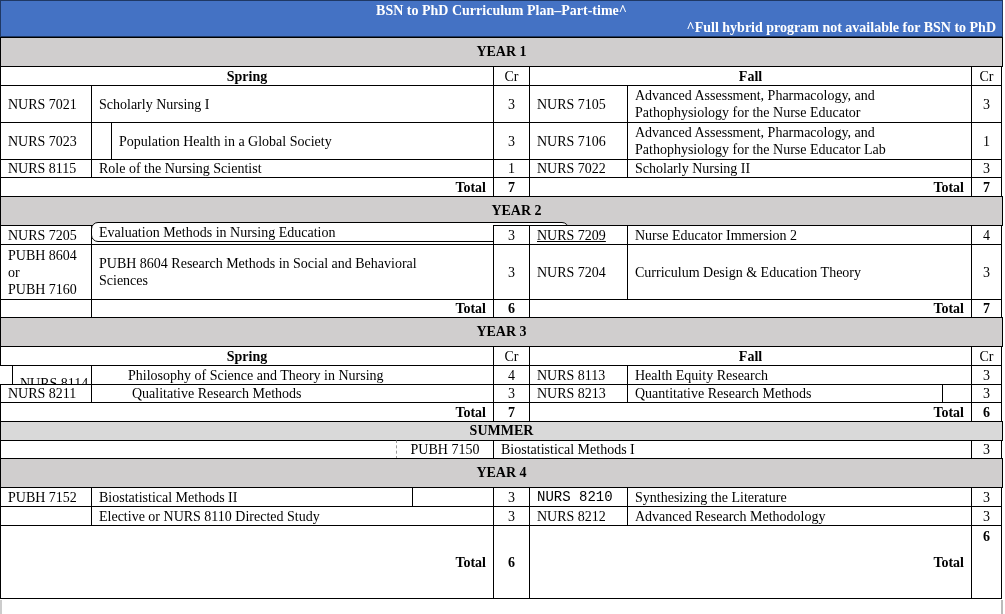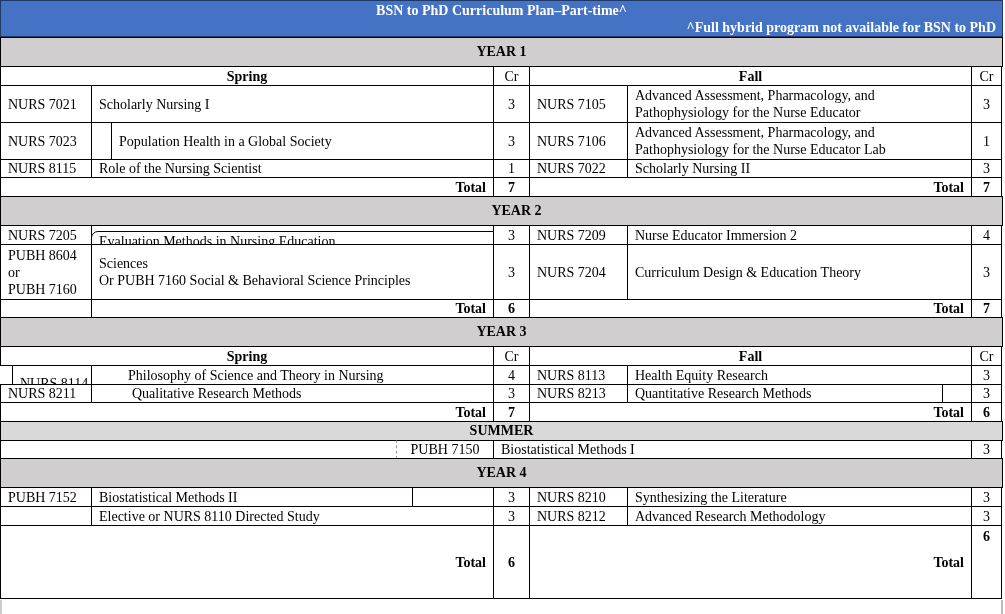--- a/index.html
+++ b/index.html
@@ -55,34 +55,34 @@
 <div class="abs cell" style="left:627px;top:159px;width:345px;height:19px;">Scholarly Nursing II</div>
 <div class="abs cell c" style="left:971px;top:159px;width:31px;height:19px;">3</div>
 
 <div class="abs cell r b" style="left:0;top:177px;width:494px;height:20px;">Total</div>
 <div class="abs cell c b" style="left:493px;top:177px;width:37px;height:20px;">7</div>
 <div class="abs cell r b" style="left:529px;top:177px;width:443px;height:20px;">Total</div>
 <div class="abs cell c b" style="left:971px;top:177px;width:31px;height:20px;">7</div>
 
 <div class="abs band" style="top:196px;height:30px;padding-left:30px;">YEAR 2</div>
 <div class="abs cell" style="left:0;top:225px;width:92px;height:20px;">NURS 7205</div>
-<div class="abs cell" style="left:91px;top:231px;width:478px;height:20px;border-radius:7px;">Evaluation Methods in Nursing Education</div>
+<div class="abs cell" style="left:91px;top:222px;width:478px;height:20px;border-radius:7px;">Evaluation Methods in Nursing Education</div>
 <div class="abs cell c" style="left:493px;top:225px;width:37px;height:20px;">3</div>
-<div class="abs cell" style="left:529px;top:225px;width:99px;height:20px;">NURS 7209</div>
+<div class="abs cell" style="left:529px;top:225px;width:99px;height:20px;text-decoration:underline;">NURS 7209</div>
 <div class="abs cell" style="left:627px;top:225px;width:345px;height:20px;">Nurse Educator Immersion 2</div>
 <div class="abs cell c" style="left:971px;top:225px;width:31px;height:20px;">4</div>
 
 <div class="abs cell" style="left:0;top:244px;width:92px;height:56px;flex-direction:column;align-items:flex-start;justify-content:center;">
   <span>PUBH 8604</span>
   <span>or</span>
   <span>PUBH 7160</span>
 </div>
 <div class="abs cell" style="left:91px;top:244px;width:403px;height:56px;flex-direction:column;align-items:flex-start;justify-content:center;">
+  <span>PUBH 8604 Research Methods in Social and Behavioral</span>
   <span>Sciences</span>
-  <span>Or PUBH 7160 Social &amp; Behavioral Science Principles</span>
 </div>
 <div class="abs cell c" style="left:493px;top:244px;width:37px;height:56px;">3</div>
 <div class="abs cell" style="left:529px;top:244px;width:99px;height:56px;">NURS 7204</div>
 <div class="abs cell" style="left:627px;top:244px;width:345px;height:56px;">Curriculum Design &amp; Education Theory</div>
 <div class="abs cell c" style="left:971px;top:244px;width:31px;height:56px;">3</div>
 
 <div class="abs cell" style="left:0;top:299px;width:92px;height:19px;"></div>
 <div class="abs cell r b" style="left:91px;top:299px;width:403px;height:19px;">Total</div>
 <div class="abs cell c b" style="left:493px;top:299px;width:37px;height:19px;">6</div>
 <div class="abs cell r b" style="left:529px;top:299px;width:443px;height:19px;">Total</div>
@@ -116,21 +116,21 @@
 <div class="abs band" style="top:421px;height:20px;background:#D9D9D9;">SUMMER</div>
 <div class="abs cell" style="left:0;top:440px;width:397px;height:19px;border-right:none;"></div>
 <div class="abs cell c dash" style="left:396px;top:440px;width:98px;height:19px;">PUBH 7150</div>
 <div class="abs cell" style="left:493px;top:440px;width:479px;height:19px;">Biostatistical Methods I</div>
 <div class="abs cell c" style="left:971px;top:440px;width:31px;height:19px;">3</div>
 
 <div class="abs band" style="top:458px;height:30px;">YEAR 4</div>
 <div class="abs cell" style="left:0;top:487px;width:92px;height:20px;">PUBH 7152</div>
 <div class="abs cell" style="left:91px;top:487px;width:322px;height:20px;">Biostatistical Methods II</div>
 <div class="abs cell c" style="left:493px;top:487px;width:37px;height:20px;">3</div>
-<div class="abs cell" style="left:529px;top:487px;width:107px;height:20px;">NURS 8210</div>
+<div class="abs cell" style="left:529px;top:487px;width:107px;height:20px;font-family:Liberation Mono, monospace;">NURS 8210</div>
 <div class="abs cell" style="left:627px;top:487px;width:345px;height:20px;">Synthesizing the Literature</div>
 <div class="abs cell c" style="left:971px;top:487px;width:31px;height:20px;">3</div>
 
 <div class="abs cell" style="left:0;top:506px;width:92px;height:20px;"></div>
 <div class="abs cell" style="left:91px;top:506px;width:403px;height:20px;">Elective or NURS 8110 Directed Study</div>
 <div class="abs cell c" style="left:493px;top:506px;width:37px;height:20px;">3</div>
 <div class="abs cell" style="left:529px;top:506px;width:99px;height:20px;">NURS 8212</div>
 <div class="abs cell" style="left:627px;top:506px;width:345px;height:20px;">Advanced Research Methodology</div>
 <div class="abs cell c" style="left:971px;top:506px;width:31px;height:20px;">3</div>
 

